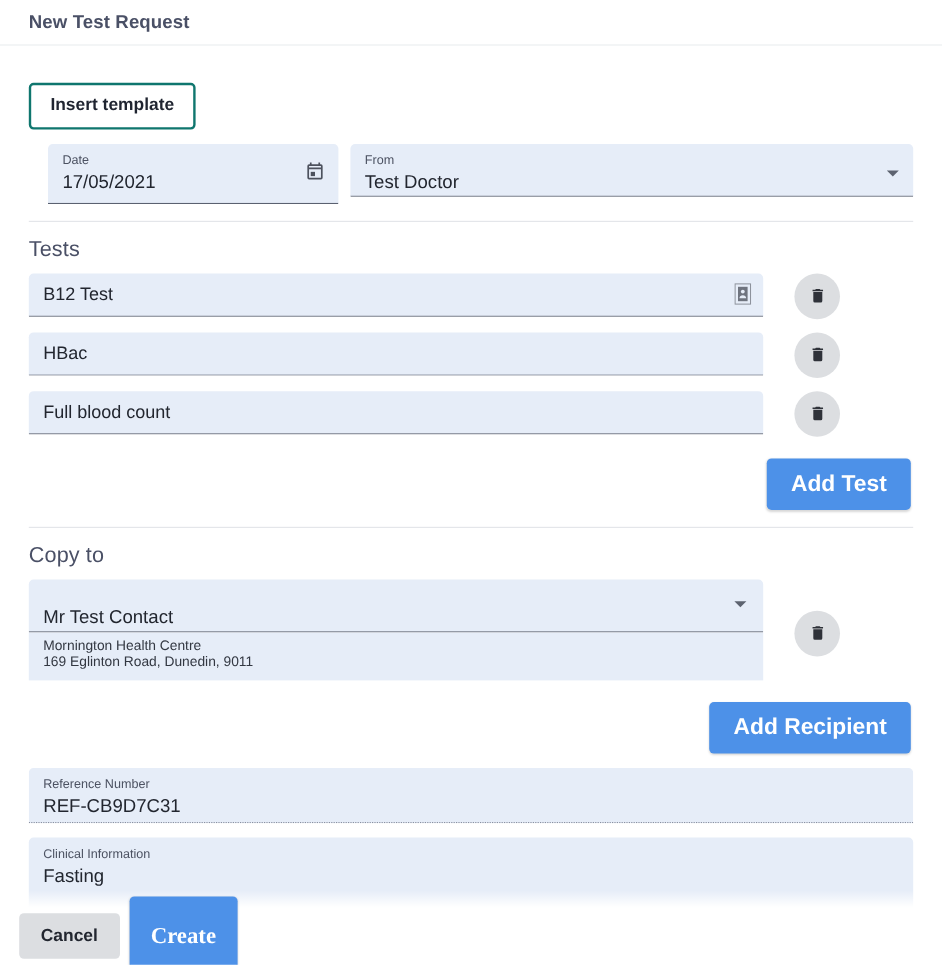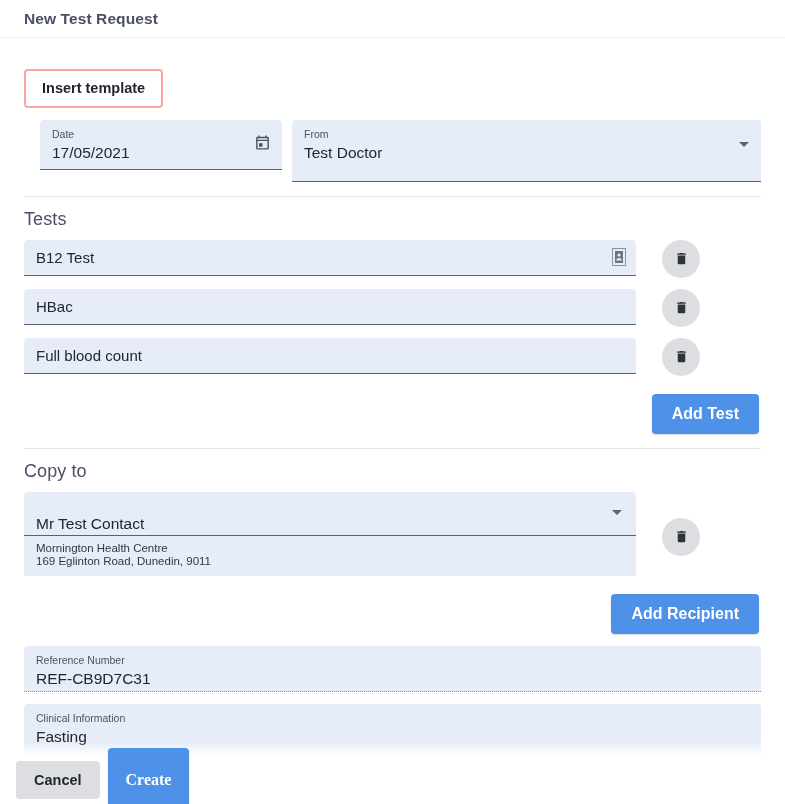--- a/index.html
+++ b/index.html
@@ -48,21 +48,21 @@
     padding: 0 24px 0 24px;
   }
 
   
   .template-row {
     padding-top: 16px;
     padding-bottom: 12px;
   }
   .btn-outline {
     display: inline-block;
-    border: 2px solid #fca5a5;
+    border: 2px solid #0f766e;
     border-radius: 4px;
     background: #ffffff;
     padding: 10px 16px;
     font-size: 14.5px;
     font-weight: bold;
     color: #1f2430;
     cursor: pointer;
     font-family: "Liberation Sans", sans-serif;
     line-height: 1;
   }
@@ -101,21 +101,21 @@
     padding-bottom: 0;
     margin-left: 16px;
   }
   .field-date {
     width: 242px;
     flex: 0 0 242px;
     height: 50px;
   }
   .field-from {
     flex: 1 1 auto;
-    height: 62px;
+    height: 44px;
   }
   .cal-icon {
     position: absolute;
     right: 11px;
     top: 14px;
     width: 17px;
     height: 17px;
     cursor: pointer;
   }
   .select-arrow {
@@ -197,21 +197,21 @@
     justify-content: flex-end;
     padding-right: 2px;
     margin-top: 18px;
     margin-bottom: 12px;
   }
   .btn-primary {
     background: #4d91e8;
     color: #ffffff;
     border: none;
     border-radius: 4px;
-    font-size: 16px;
+    font-size: 19px;
     font-weight: bold;
     padding: 12px 20px;
     cursor: pointer;
     font-family: "Liberation Sans", sans-serif;
     line-height: 1;
     box-shadow: 0 1px 2px rgba(0,0,0,0.16);
   }
 
   
   .copyto-row {

